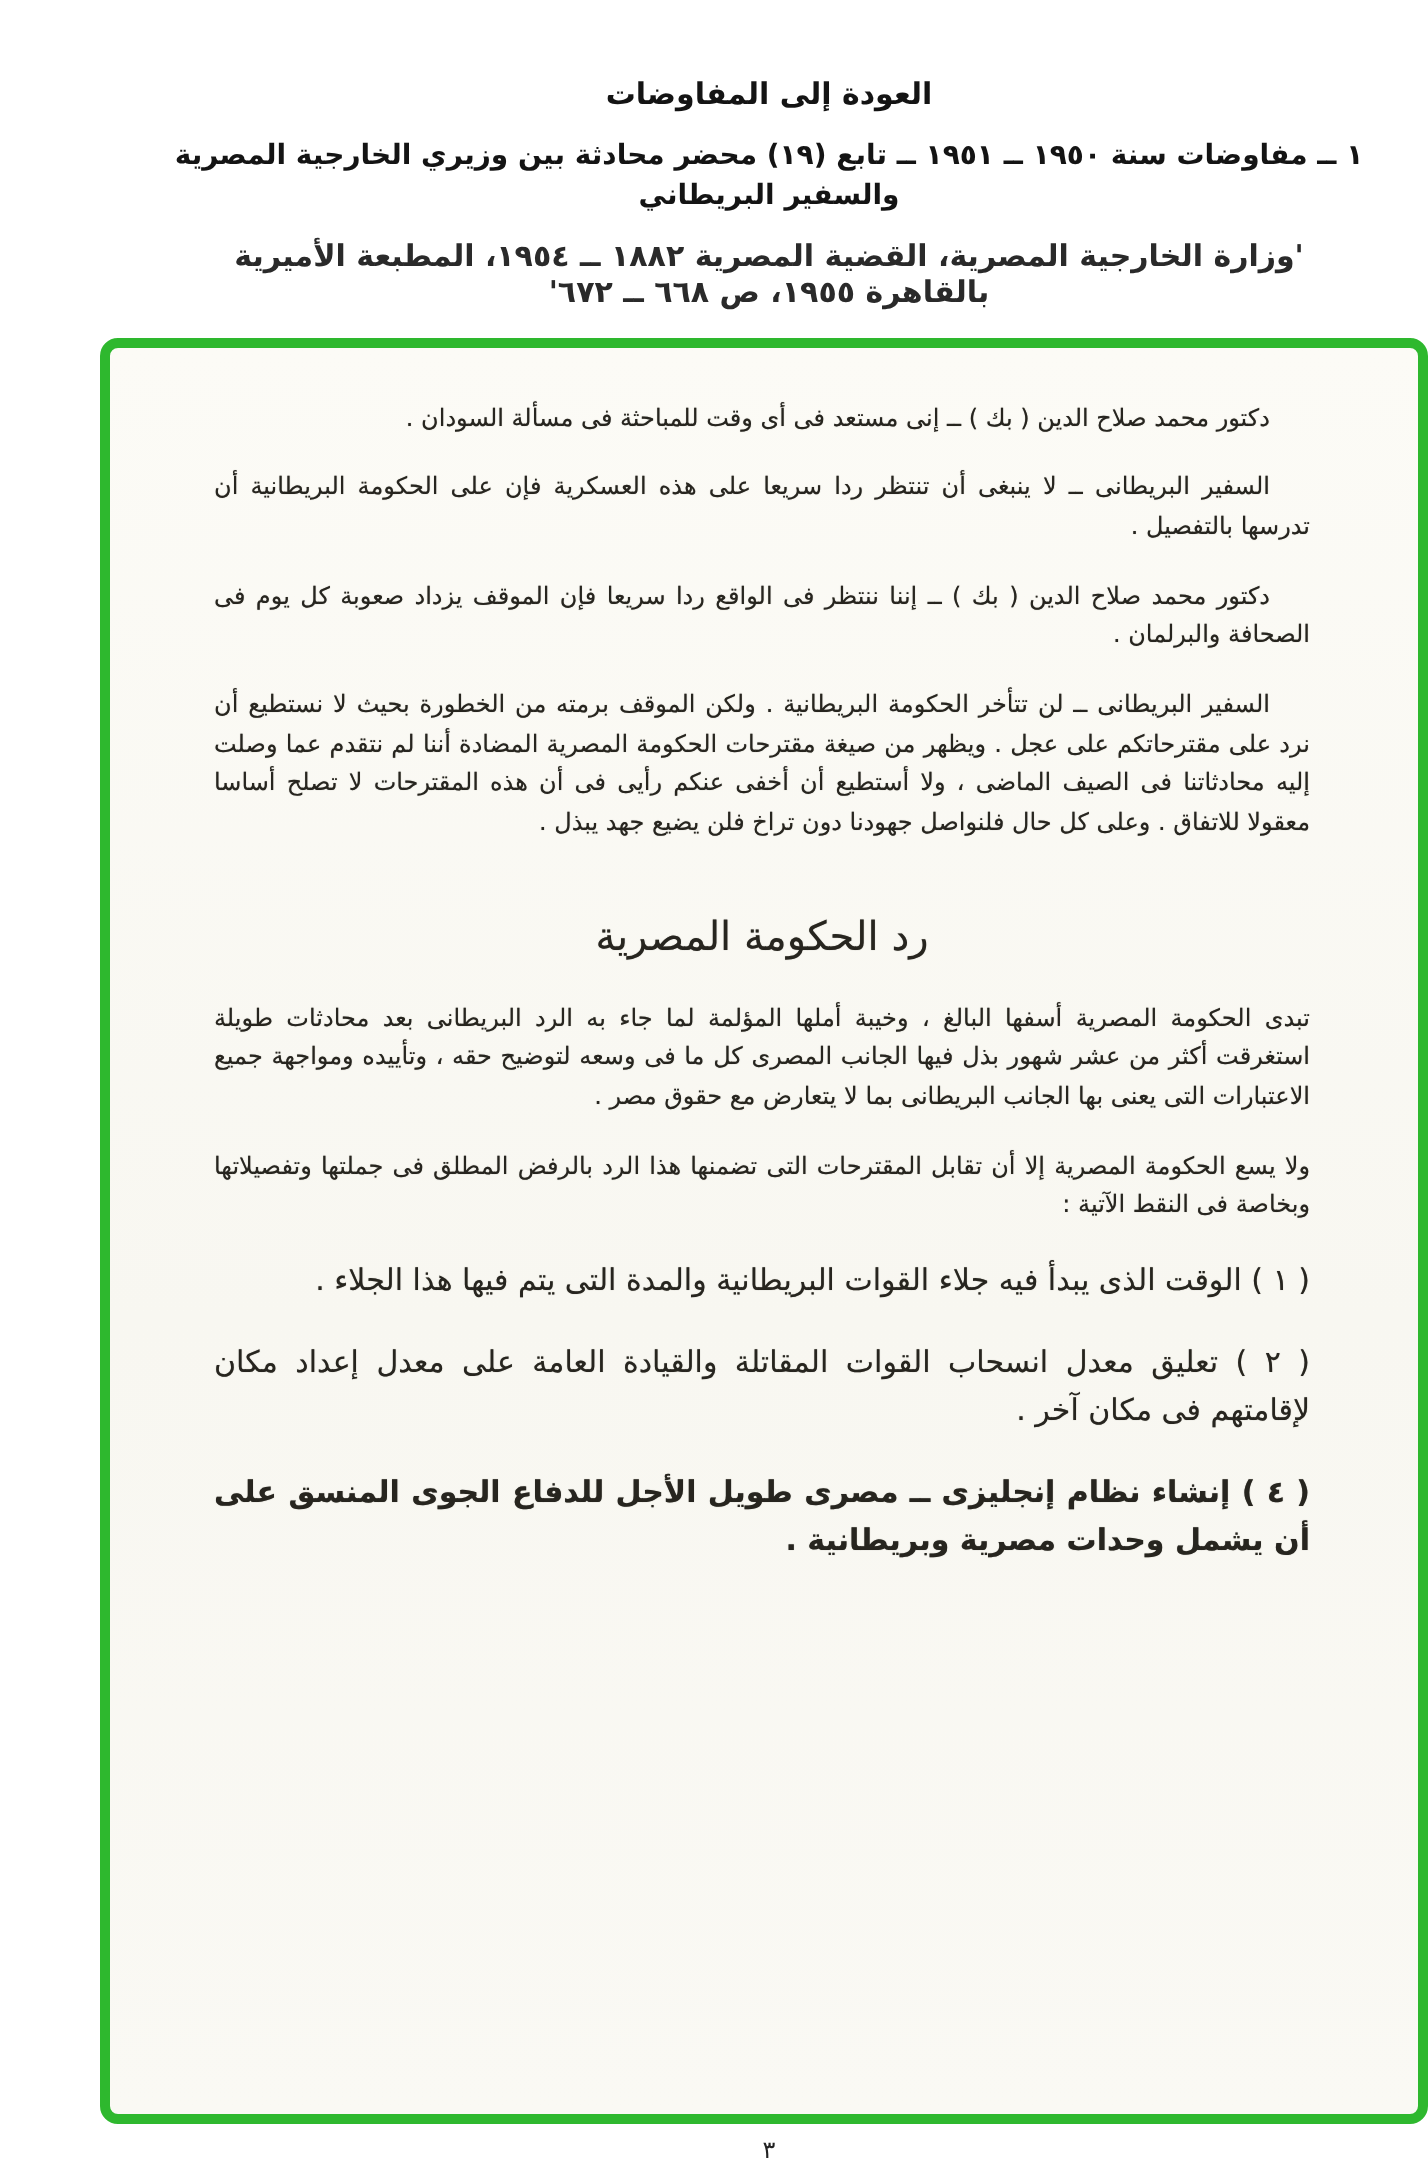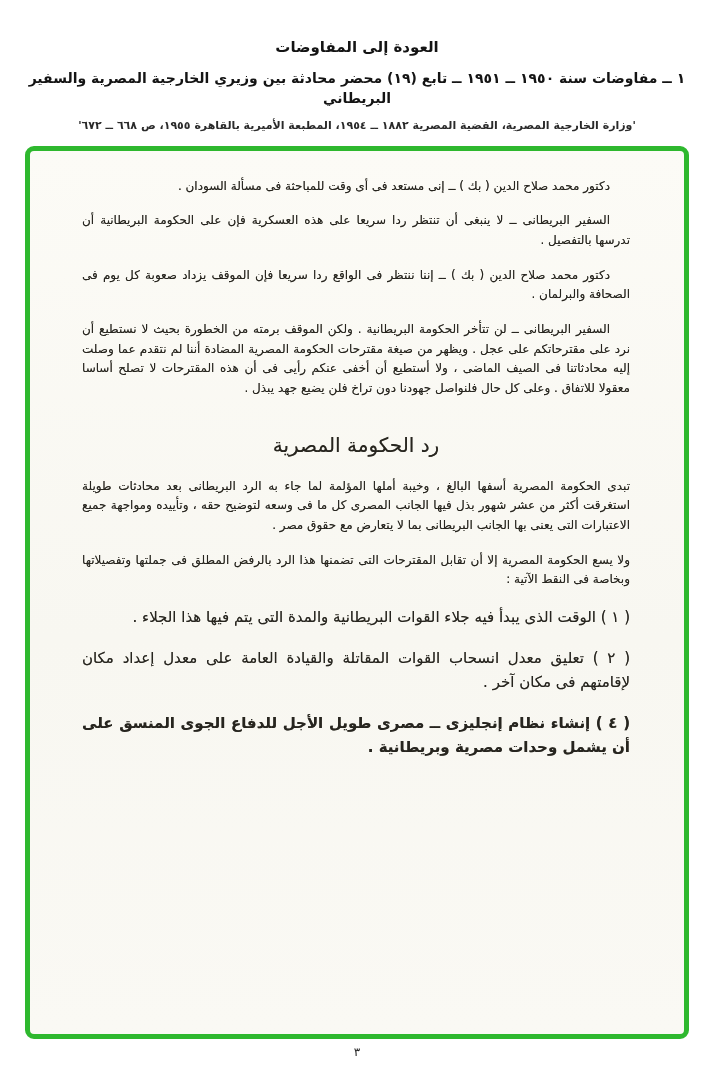--- a/index.html
+++ b/index.html
@@ -8,21 +8,21 @@
     background: #ffffff;
   }
   body {
     width: 714px;
     height: 1081px;
     font-family: "DejaVu Sans", sans-serif;
     color: #1b1b18;
     overflow: hidden;
   }
   .page {
-    width: 714px;
+    width: 659px;
     height: 1081px;
     position: relative;
     direction: rtl;
   }
   
   .header {
     padding-top: 38px;
     text-align: center;
   }
   .title {
@@ -32,21 +32,21 @@
     margin-bottom: 12px;
   }
   .subtitle {
     font-size: 14px;
     font-weight: bold;
     color: #141414;
     margin: 0 28px 10px 28px;
     line-height: 1.45;
   }
   .source {
-    font-size: 11px;
+    font-size: 15px;
     font-weight: bold;
     color: #2a2a2a;
     margin: 0 40px;
   }
   
   .scan {
     box-sizing: border-box;
     width: 664px;
     min-height: 893px;
     margin: 14px auto 0 auto;

